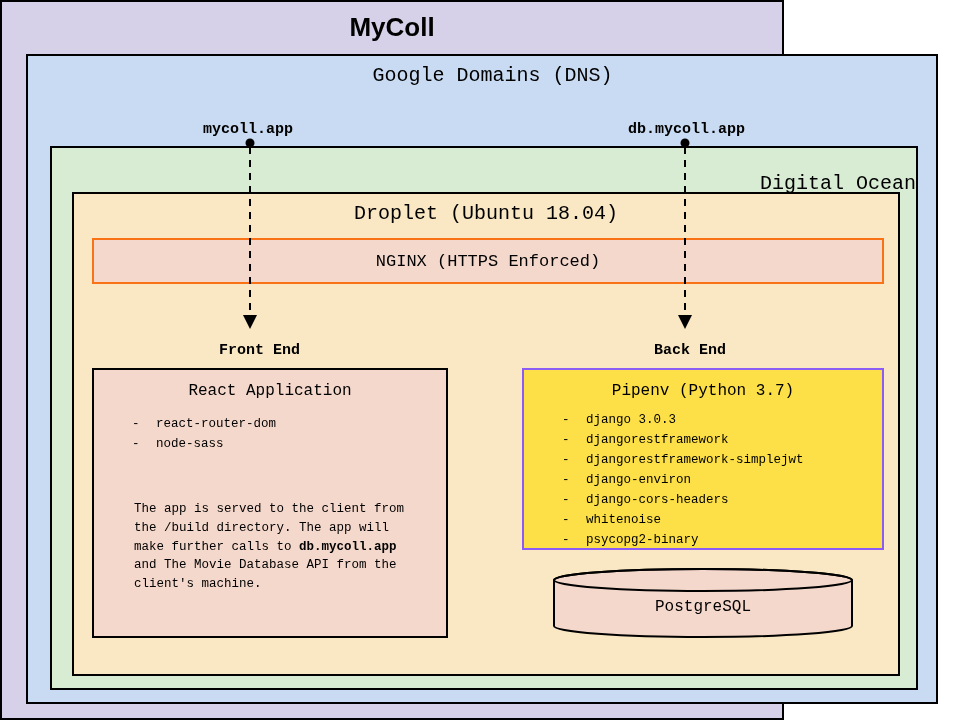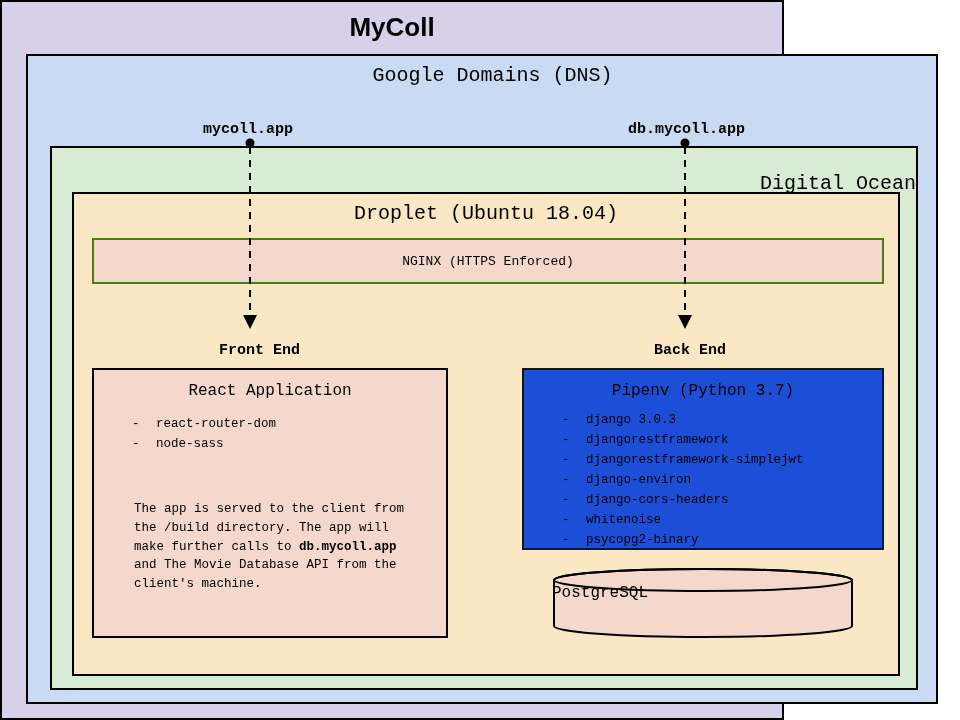--- a/index.html
+++ b/index.html
@@ -77,25 +77,25 @@
       font-size: 20px;
       margin-top: 8px;
     }
     .nginx {
       position: absolute;
       left: 18px;
       top: 44px;
       width: 792px;
       height: 46px;
       background: #f5d8cc;
-      border: 2px solid #4d7c0f;
+      border: 2px solid #f97316;
       display: flex;
       align-items: center;
       justify-content: center;
-      font-size: 13px;
+      font-size: 17px;
     }
     .section-label {
       position: absolute;
       font-size: 15px;
       font-weight: bold;
     }
     .frontend-label { left: 145px; top: 148px; }
     .backend-label { left: 580px; top: 148px; }
     .react-box {
       position: absolute;
@@ -128,22 +128,22 @@
       line-height: 1.5;
       margin-top: 46px;
       margin-left: 20px;
     }
     .pipenv-box {
       position: absolute;
       left: 448px;
       top: 174px;
       width: 362px;
       height: 182px;
-      background: #1d4ed8;
-      border: 2px solid #0f172a;
+      background: #fde047;
+      border: 2px solid #8b5cf6;
       padding: 12px 20px;
     }
     .pipenv-title {
       text-align: center;
       font-size: 16px;
       margin-bottom: 10px;
     }
     .db-cylinder {
       position: absolute;
       left: 478px;
@@ -151,21 +151,22 @@
       width: 302px;
       height: 70px;
     }
     .db-cylinder svg {
       position: absolute;
       left: 0; top: 0;
     }
     .db-label {
       position: absolute;
       width: 100%;
-      top: 16px;
+      text-align: center;
+      top: 30px;
       font-size: 16px;
     }
     .arrow {
       position: absolute;
       pointer-events: none;
     }
   </style>
 </head>
 <body>
 

